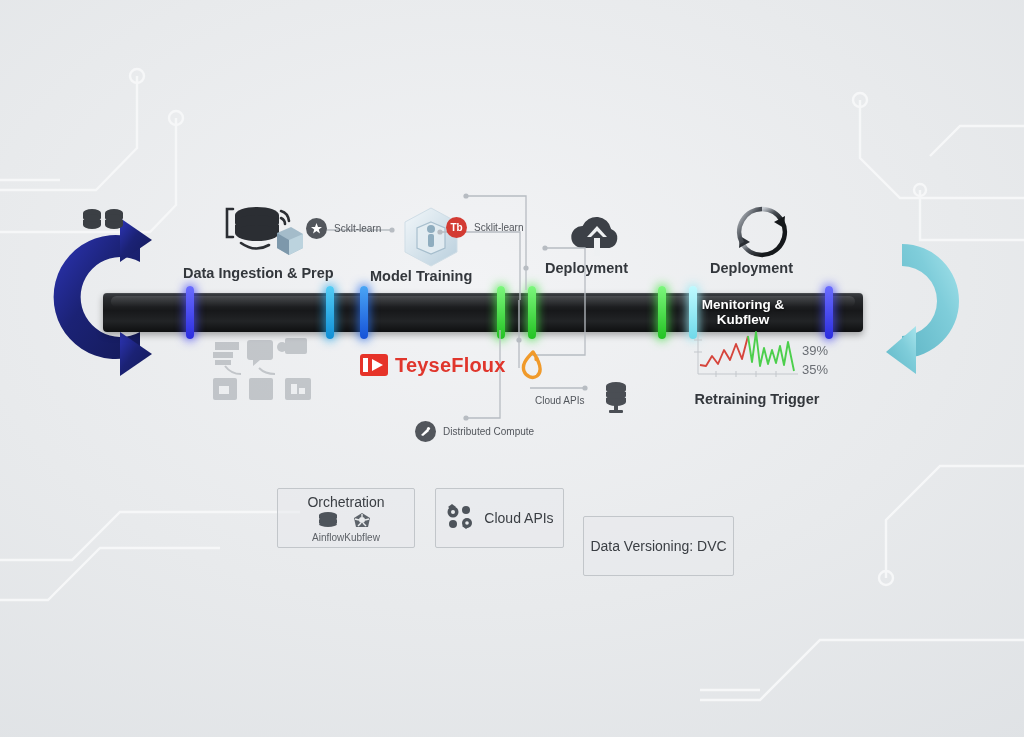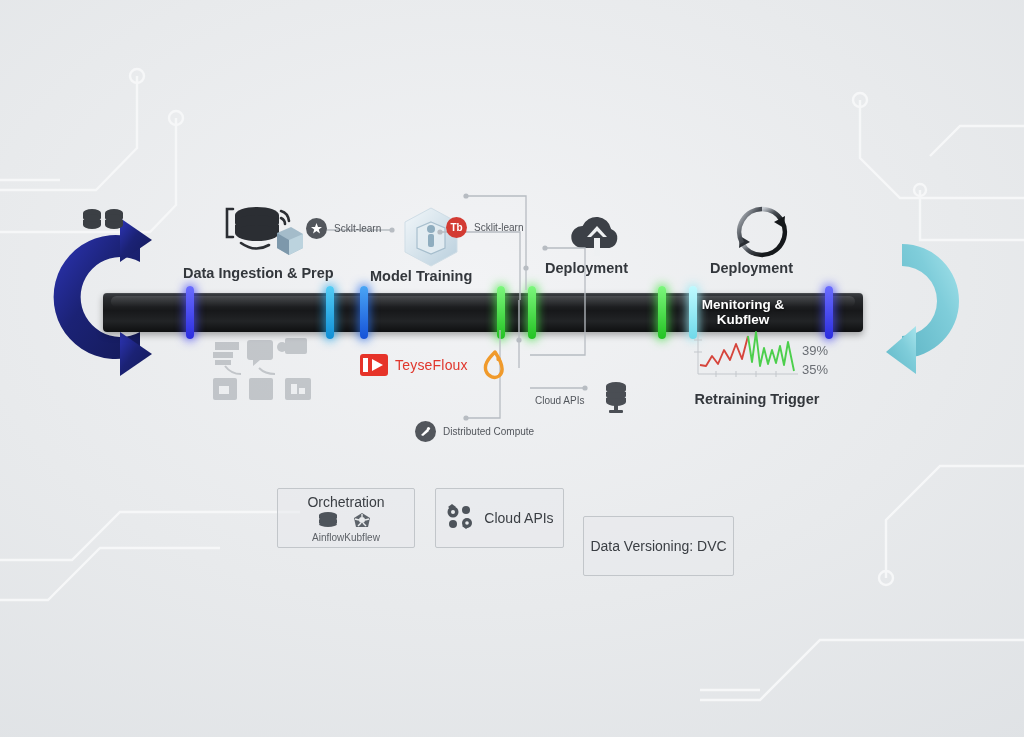--- a/index.html
+++ b/index.html
@@ -55,21 +55,21 @@
   .tbox{position:absolute;border:1px solid #c2c6ca;background:rgba(232,234,237,.55);
     border-radius:2px;display:flex;align-items:center;justify-content:center;}
   .tbox .hd{font-size:14px;color:#3a3e43;text-align:center;}
   .tlabel{font-size:10px;color:#5d6167;text-align:center;margin-top:2px;}
   .tcell{display:flex;flex-direction:column;align-items:center;}
 
   
   #teyse{position:absolute;left:360px;top:350px;display:flex;align-items:center;gap:7px;}
   #teyse .sq{width:28px;height:22px;background:#e63329;border-radius:3px;
     display:flex;align-items:center;justify-content:center;gap:3px;}
-  #teyse .nm{font-size:14px;font-weight:normal;color:#e0362c;letter-spacing:.2px;}
+  #teyse .nm{font-size:20px;font-weight:bold;color:#e0362c;letter-spacing:.2px;}
 </style>
 </head>
 <body>
 
 <div id="stage">
 
   <svg class="circuit" viewBox="0 0 1024 737">
     <g fill="none" stroke="#f6f7f8" stroke-width="2.4">
       <path d="M137,76 L137,148 L96,190 L0,190"></path>
       <path d="M176,118 L176,205 L150,232 L0,232"></path>

